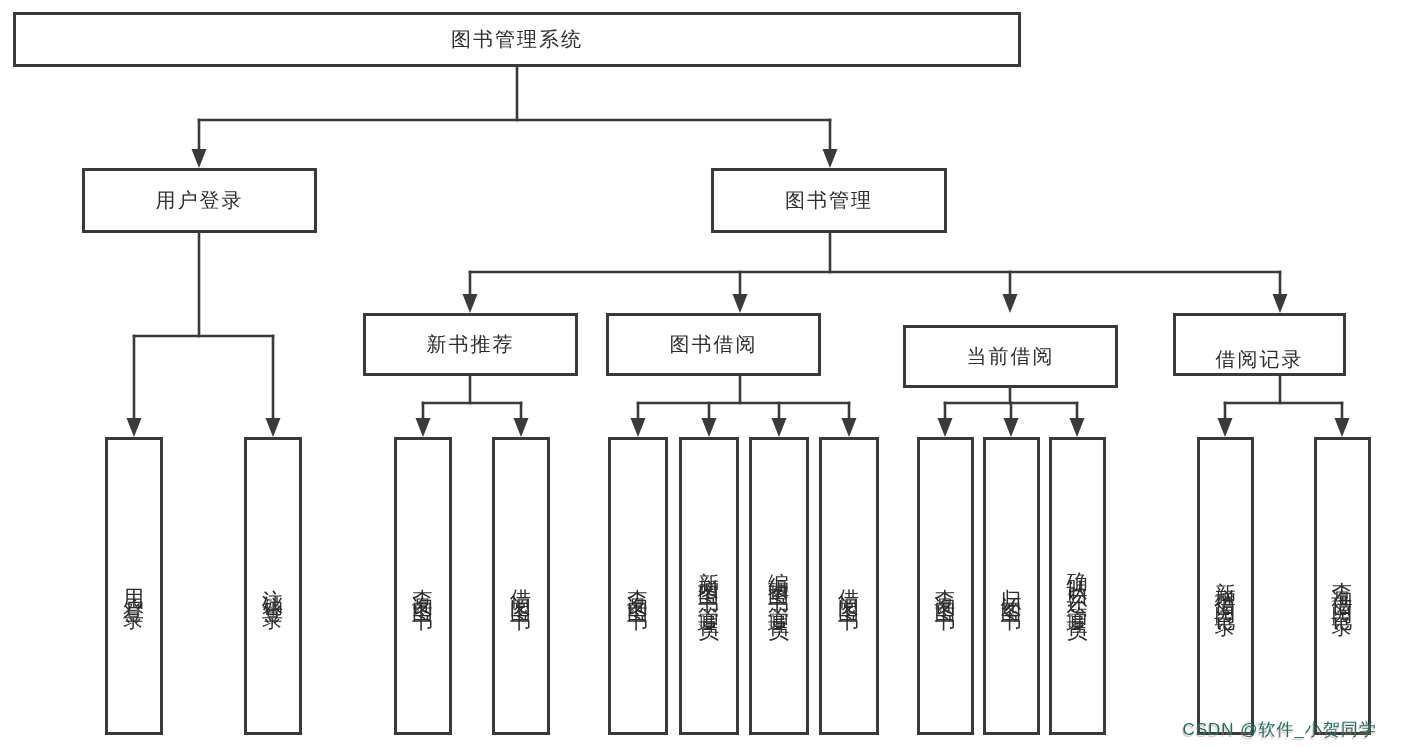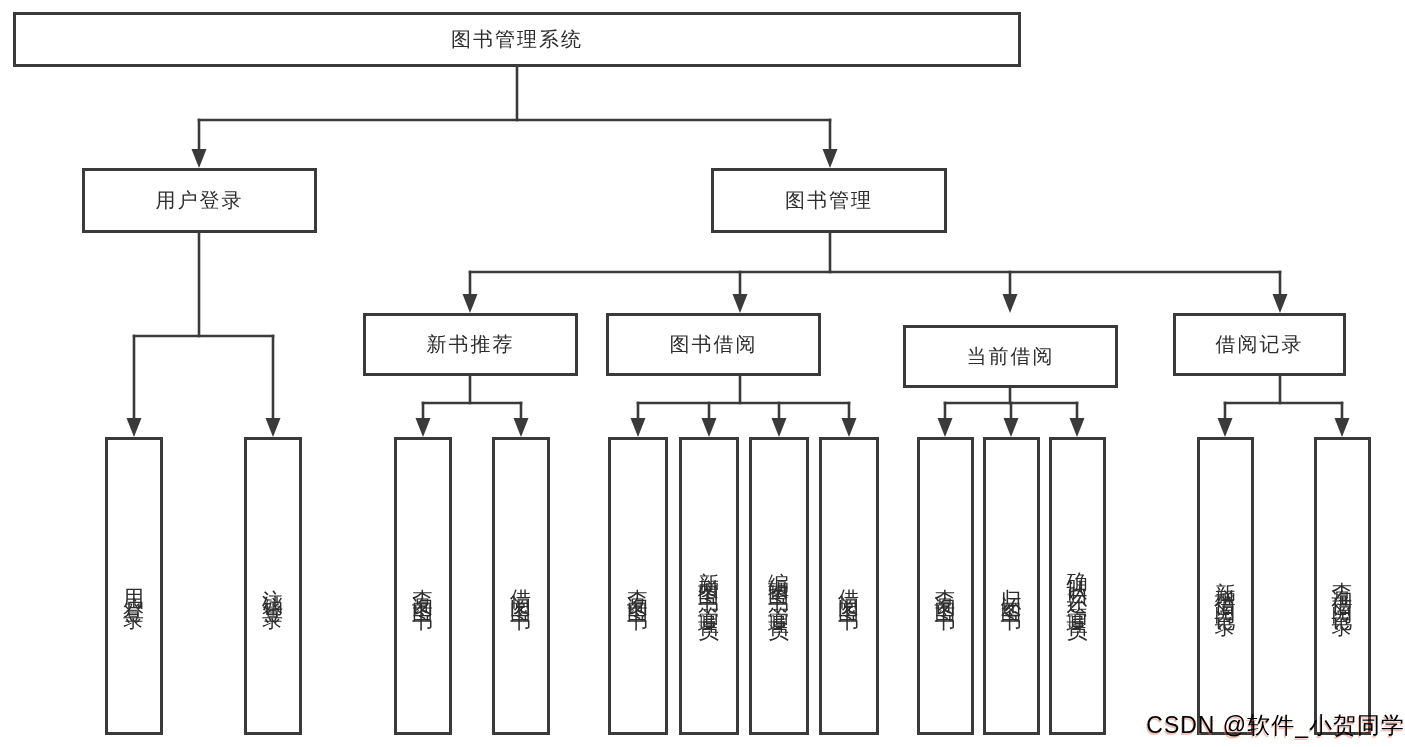--- a/index.html
+++ b/index.html
@@ -52,41 +52,41 @@
     white-space: nowrap;
   }
   
   .root { left: 13px;  top: 12px;  width: 1008px; height: 55px; }
   .l2a  { left: 82px;  top: 168px; width: 235px;  height: 65px; }
   .l2b  { left: 711px; top: 168px; width: 236px;  height: 65px; }
   .l3   { top: 313px; height: 63px; }
   .l3a  { left: 363px;  width: 215px; }
   .l3b  { left: 606px;  width: 215px; }
   .l3c  { left: 903px;  width: 215px; margin-top: 12px; }
-  .l3d  { left: 1173px; width: 173px; }
+  .l3d  { left: 1173px; width: 173px; align-items: flex-end; }
   .leaf { top: 437px; height: 298px; }
   .g1l1 { left: 105px;  width: 58px; }
   .g1l2 { left: 244px;  width: 58px; }
   .g2l1 { left: 394px;  width: 58px; }
   .g2l2 { left: 492px;  width: 58px; }
   .g3l1 { left: 608px;  width: 60px; }
   .g3l2 { left: 679px;  width: 60px; }
   .g3l3 { left: 749px;  width: 60px; }
   .g3l4 { left: 819px;  width: 60px; }
   .g4l1 { left: 917px;  width: 57px; }
   .g4l2 { left: 983px;  width: 57px; }
   .g4l3 { left: 1049px; width: 57px; }
   .g5l1 { left: 1197px; width: 57px; }
   .g5l2 { left: 1314px; width: 57px; }
   .watermark {
     position: absolute;
-    right: 0;
+    right: 28px;
     bottom: 6px;
-    font-size: 23px;
-    color: #000000;
+    font-size: 17px;
+    color: #0f766e;
     letter-spacing: 1px;
     text-shadow: -1px 2px 0 rgba(232, 110, 84, 0.45);
     white-space: nowrap;
   }
 </style>
 </head>
 <body>
 
 <div class="canvas">
 

